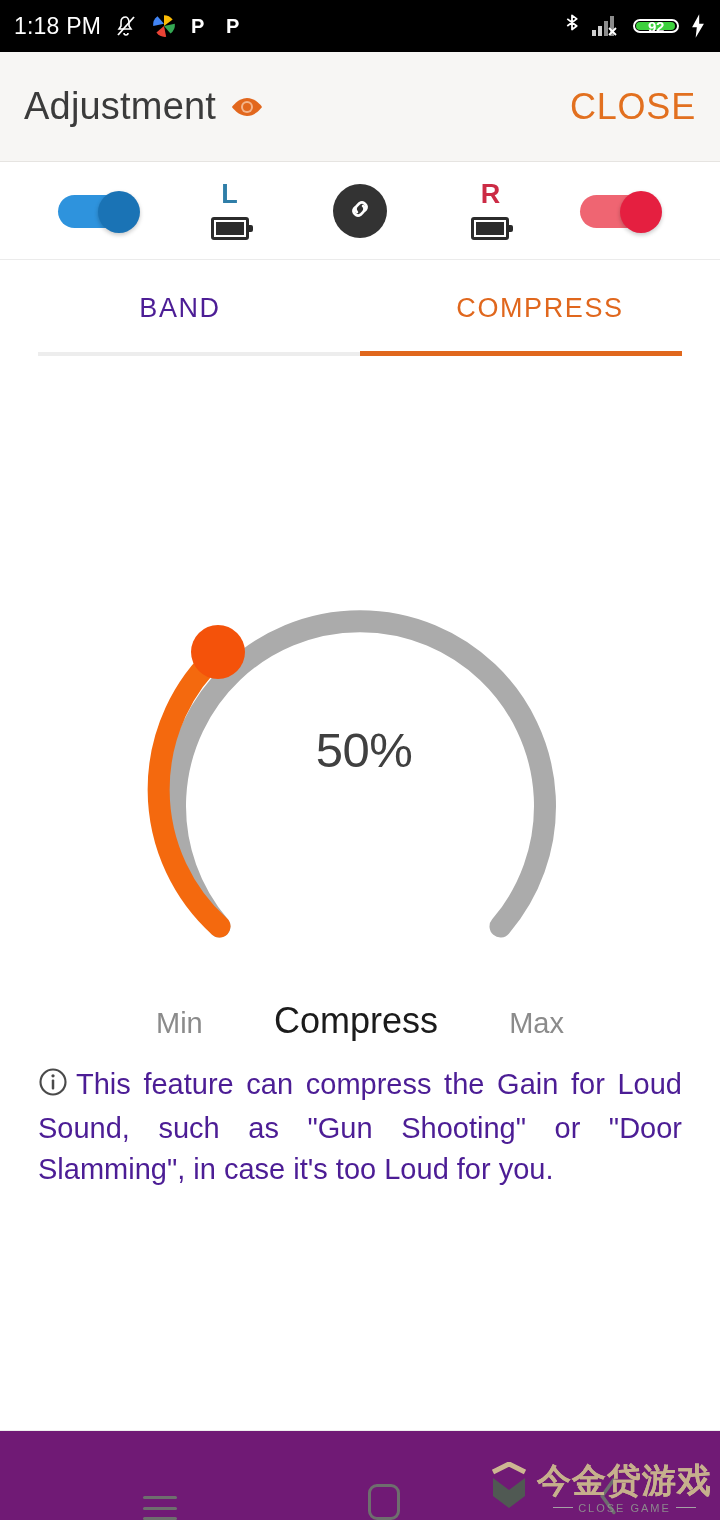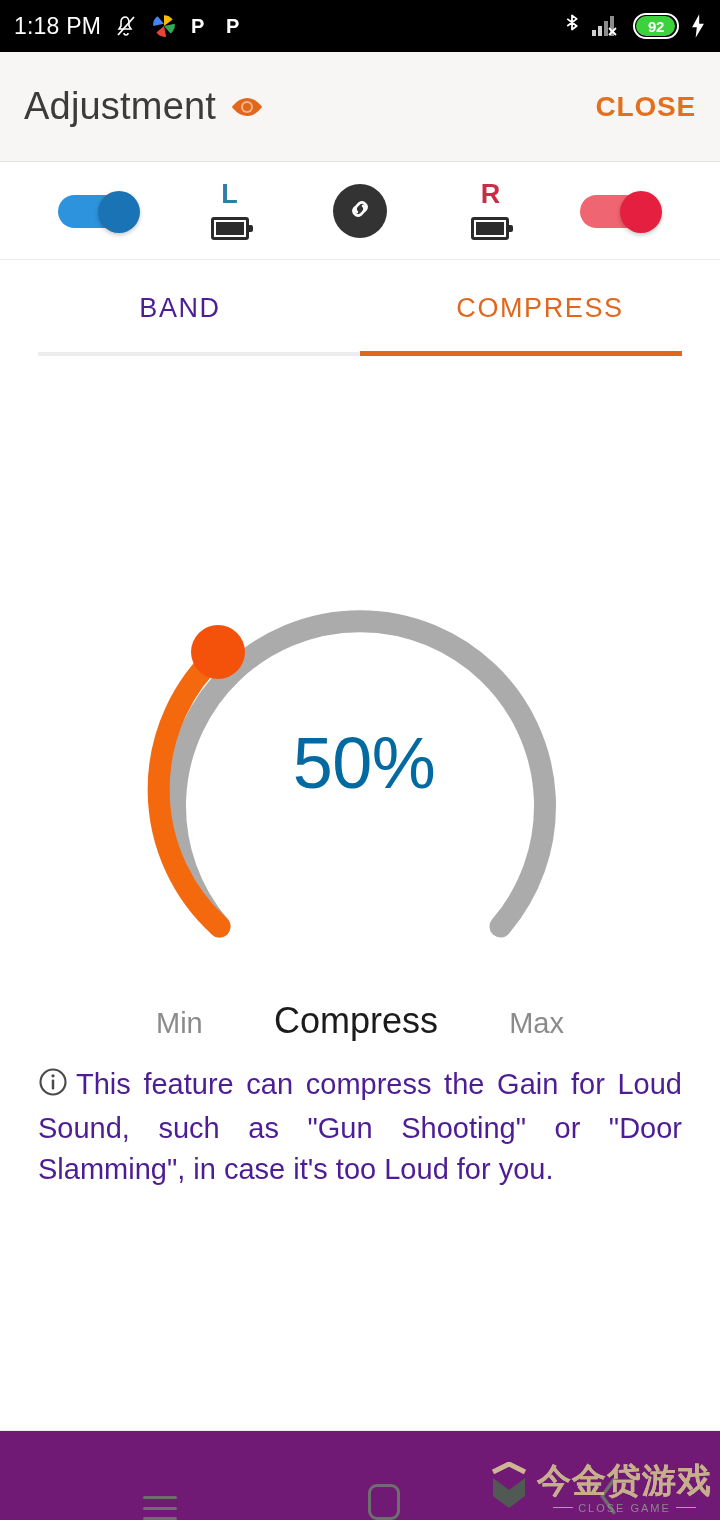--- a/index.html
+++ b/index.html
@@ -44,21 +44,21 @@
     margin-left: auto;
     display: flex;
     align-items: center;
     gap: 11px;
   }
   .si { display: inline-flex; align-items: center; justify-content: center; }
 
   .battery-pill {
     position: relative;
     width: 46px;
-    height: 26px;
+    height: 14px;
     border: 2px solid #ffffff;
     border-radius: 13px;
     display: flex;
     align-items: center;
     justify-content: center;
     overflow: hidden;
   }
   .battery-pill .fill {
     position: absolute;
     left: 1px; top: 1px; bottom: 1px;
@@ -87,23 +87,23 @@
   .header-title {
     font-size: 38px;
     color: #3b3b3b;
     font-weight: normal;
     letter-spacing: 0.2px;
   }
   .eye-wrap { margin-left: 14px; display: inline-flex; align-items: center; }
   .header-close {
     margin-left: auto;
     color: #e2701f;
-    font-size: 28px;
+    font-size: 36px;
     letter-spacing: 0.8px;
-    font-weight: bold;
+    font-weight: normal;
   }
 
   
   .device-bar {
     height: 98px;
     background: #ffffff;
     display: flex;
     align-items: center;
     border-bottom: 1px solid #ebebeb;
     flex: 0 0 auto;
@@ -228,22 +228,22 @@
     position: relative;
     width: 440px;
     height: 400px;
   }
   .gauge-wrap svg { display: block; overflow: visible; }
   .gauge-value {
     position: absolute;
     left: 8px; right: 0;
     top: 146px;
     text-align: center;
-    font-size: 72px;
-    color: #0369a1;
+    font-size: 49px;
+    color: #404040;
     font-weight: normal;
     letter-spacing: -0.5px;
   }
 
   .gauge-labels {
     width: 440px;
     display: flex;
     align-items: baseline;
     justify-content: space-between;
     margin-top: 24px;

